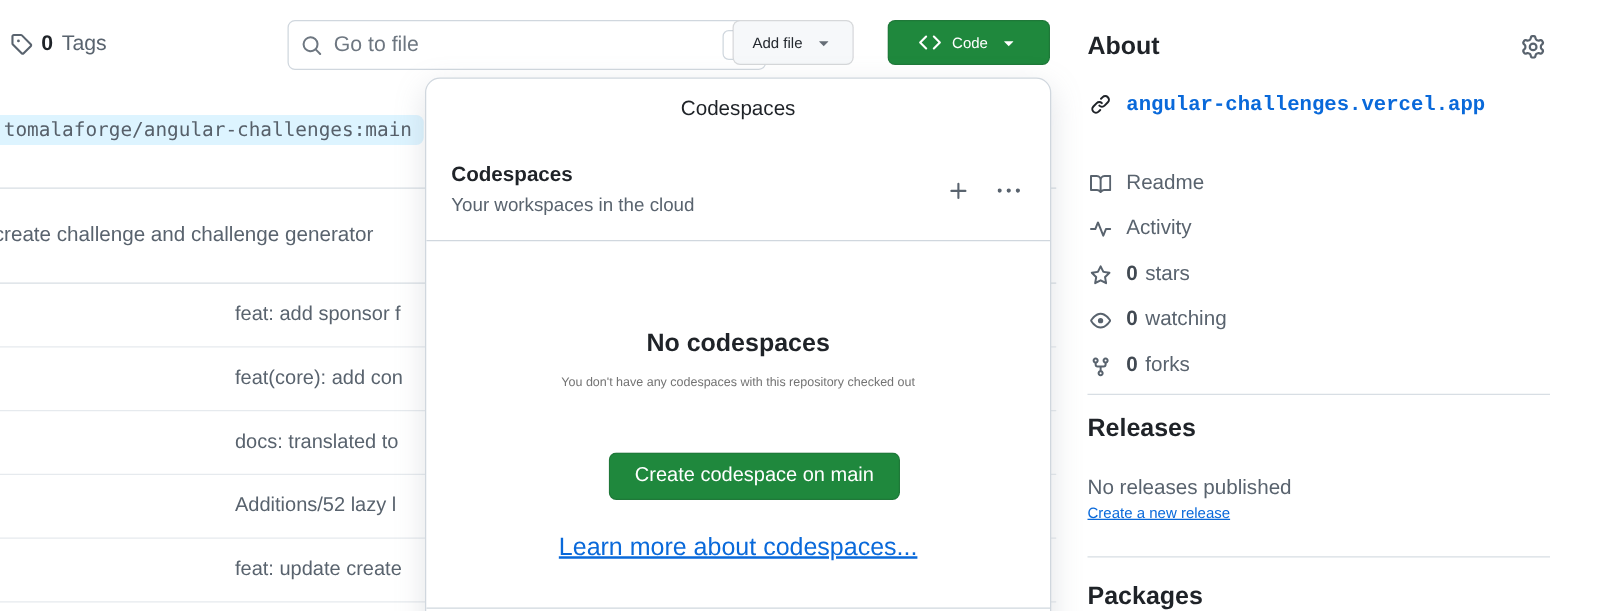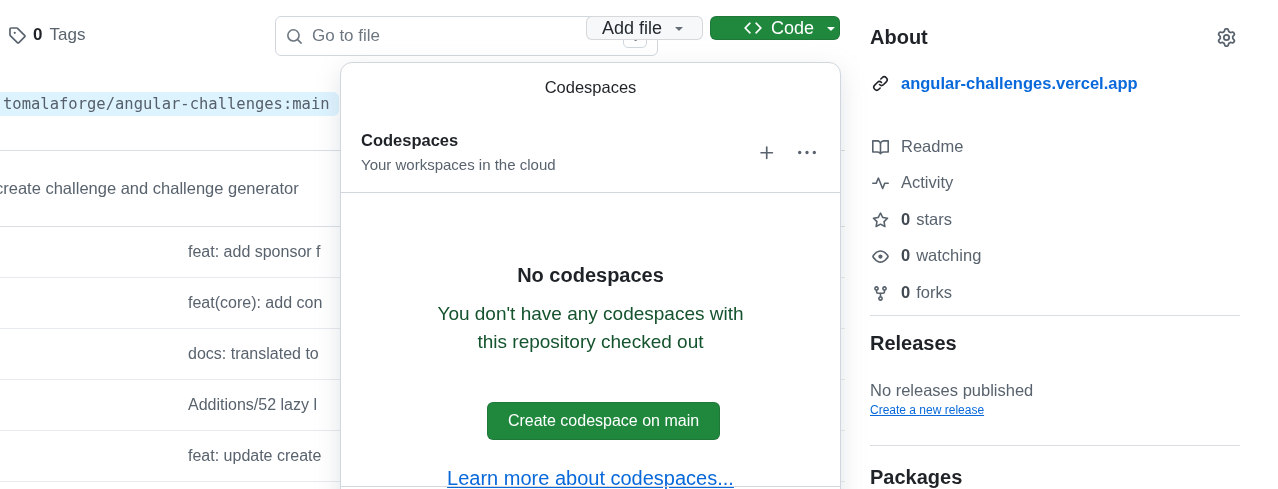--- a/index.html
+++ b/index.html
@@ -9,29 +9,29 @@
 
   
   .tags { position:absolute; left:8px; top:25px; display:flex; align-items:center; gap:7px;
     font-size:17px; color:#59636e; cursor:pointer; }
   .tags .cnt { font-weight:bold; color:#1f2328; }
   .icon { display:inline-flex; align-items:center; justify-content:center; }
   .icon svg { display:block; }
 
   .search-box { position:absolute; left:230px; top:16px; width:383px; height:40px;
     border:1px solid #d0d7de; border-radius:6px; background:#fff;
-    display:flex; align-items:center; padding:16px 10px;margin-left:45px; }
+    display:flex; align-items:center; padding:16px 10px; }
   .search-box input { border:none; outline:none; flex:1; font-size:17px; color:#1f2328;
     font-family:"Liberation Sans", sans-serif; margin-left:9px; background:transparent; }
   .search-box input::placeholder { color:#6e7781; }
   .kbd-hint { width:24px; height:24px; border:1px solid #d0d7de; border-radius:5px;
     font-size:13px; color:#6e7781; display:flex; align-items:center; justify-content:center; }
 
-  .btn { display:inline-flex; align-items:center; justify-content:flex-end; gap:9px;
-    height:24px; border-radius:6px; font-size:18px; cursor:pointer; }
+  .btn { display:inline-flex; align-items:center; justify-content:center; gap:9px;
+    height:36px; border-radius:6px; font-size:12px; cursor:pointer; }
   .btn-default { position:absolute; left:586px; top:16px; padding:0 15px;
     background:#f6f8fa; border:1px solid rgba(31,35,40,0.15); color:#24292f; }
   .btn-primary { position:absolute; left:710px; top:16px; width:130px;
     background:#1f883d; border:1px solid rgba(31,35,40,0.15); color:#fff; font-weight:500; }
 
   
   .branch-line { position:absolute; left:-6px; top:92px; display:flex; align-items:center;
     font-size:16px; white-space:nowrap; }
   .branch-ref { font-family:"DejaVu Sans Mono", monospace; font-size:15.5px; color:#57606a;
     background:#ddf4ff; padding:3px 9px; border-radius:6px; }
@@ -54,34 +54,34 @@
   .panel-tab.inactive { color:#57606a; border-bottom:1px solid #d0d7de; border-right:1px solid #d0d7de; }
   .panel-tab.active { color:#1f2328; }
   .cs-header { display:flex; align-items:flex-start; justify-content:space-between; padding:19px 20px; }
   .cs-title { font-size:16.5px; font-weight:bold; color:#1f2328; }
   .cs-sub { font-size:15px; color:#59636e; margin-top:6px; }
   .cs-actions { display:flex; align-items:center; gap:14px; margin-top:9px; }
   .icon-btn { background:none; border:none; color:#59636e; cursor:pointer; padding:4px; display:flex; }
   .cs-divider { border-top:1px solid #d0d7de; }
   .cs-empty { text-align:center; }
   .cs-empty-title { margin-top:71px; font-size:20px; font-weight:bold; color:#1f2328; }
-  .cs-empty-desc { margin:13px auto 0; max-width:320px; font-size:19px; line-height:1.45; color:#14532d; }
+  .cs-empty-desc { margin:13px auto 0; max-width:320px; font-size:10px; line-height:1.45; color:#737373; }
   .cs-create-btn { margin-top:47px; display:inline-block; padding:9px 20px; background:#1f883d;
     color:#fff; font-size:16px; font-weight:500; border:1px solid rgba(31,35,40,0.15);
     border-radius:6px; cursor:pointer; font-family:"Liberation Sans", sans-serif;margin-left:26px; }
   .cs-learn { display:inline-block; margin-top:27px; font-size:20px; color:#0969da;
     text-decoration:underline; cursor:pointer; }
   .cs-footer-line { position:absolute; left:0; right:0; top:423px; border-top:1px solid #d0d7de; }
 
   
   .sidebar { position:absolute; left:870px; top:0; width:370px; }
   .about-row { position:absolute; left:0; top:24px; width:370px; display:flex;
     align-items:center; justify-content:space-between; }
   .h2 { font-size:20px; font-weight:bold; color:#1f2328; }
-  .website-row { position:absolute; left:2px; top:74px; display:flex; align-items:center; gap:12px; }
+  .website-row { position:absolute; left:2px; top:74px; display:flex; align-items:center; gap:12px;font-family:Liberation Mono, monospace; }
   .website-link { font-size:16.5px; font-weight:bold; color:#0969da; cursor:pointer; }
   .meta-list { position:absolute; left:2px; top:119px; }
   .meta-item { display:flex; align-items:flex-end; gap:12px; height:36.5px;
     font-size:16.5px; color:#59636e; cursor:pointer; }
   .meta-item .num { font-weight:bold; color:#414952; }
   .sb-divider { position:absolute; left:0; width:370px; border-top:1px solid #d8dee4; }
   .releases-title { position:absolute; left:0; top:332px; }
   .releases-empty { position:absolute; left:0; top:381px; font-size:16.5px; color:#59636e; }
   .release-link { position:absolute; left:0; top:403px; font-size:12px; color:#0969da;
     text-decoration:underline; cursor:pointer; }

